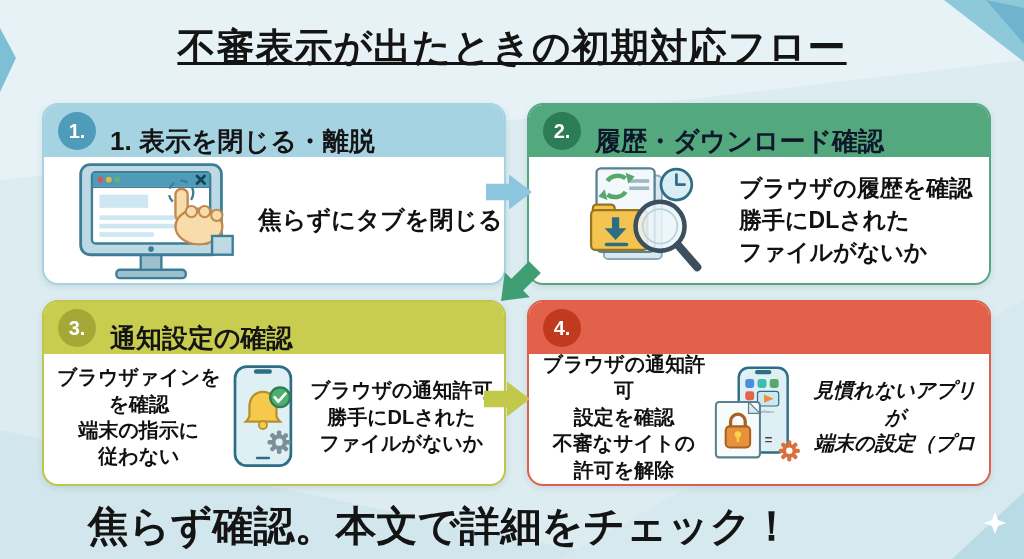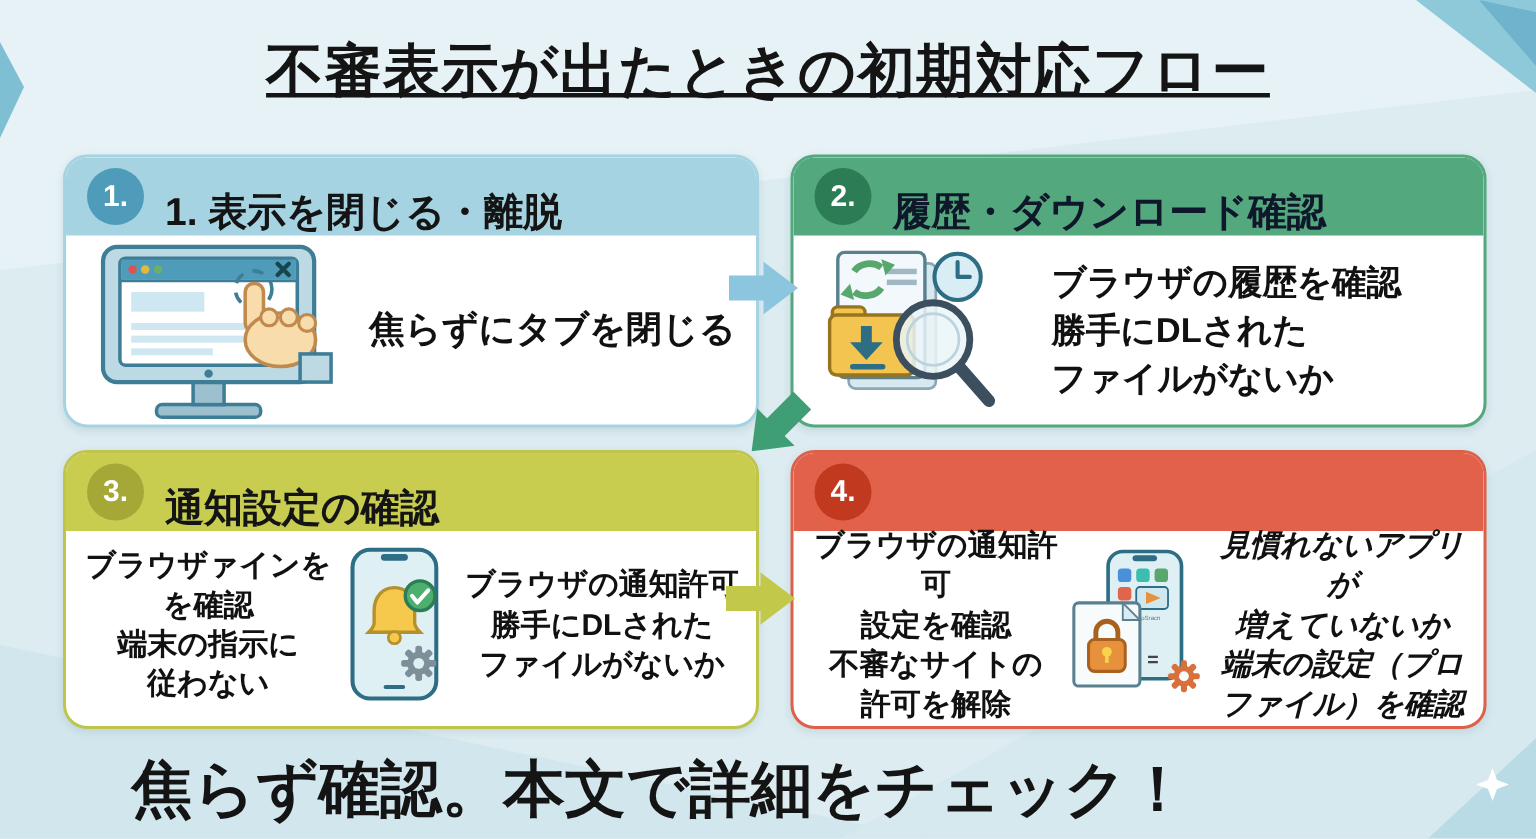--- a/index.html
+++ b/index.html
@@ -41,22 +41,22 @@
   .card1 .num-badge{background:#4f9cba;}
   .card2 .num-badge{background:#2c7c55;}
   .card3 .num-badge{background:#a5a836;}
   .card4 .num-badge{background:#c1391f;}
   .card-heading{font-size:26px;font-weight:800;color:#141414;white-space:nowrap;margin-top:20px;}
   .card2 .card-heading{color:#0f172a;}
   .card4 .card-heading{font-size:24px;}
   .card-body{
     height:126px;display:flex;align-items:center;
   }
-  .card1 .card-body{padding-left:10px;gap:20px;}
-  .card2 .card-body{gap:24px;align-items:center;}
+  .card1 .card-body{padding-left:22px;gap:20px;}
+  .card2 .card-body{padding-left:38px;gap:24px;align-items:center;}
   .card3 .card-body,.card4 .card-body{justify-content:space-between;padding:0 8px;}
   .big-lines{font-size:24px;font-weight:800;line-height:1.55;}
   .med-lines{font-size:23px;font-weight:800;line-height:1.4;}
   .small-lines{font-size:20px;font-weight:800;line-height:1.32;text-align:center;}
   .col-left3{width:180px;}
   .col-right3{width:196px;}
   .col-left4{width:192px;}
   .col-right4{width:190px;font-style:italic;}
   .arrow{position:absolute;}
   .arrow-a{left:486px;top:167px;}
@@ -222,23 +222,21 @@
           <rect x="-2.5" y="-13" width="5" height="26" rx="2" transform="rotate(45)"></rect>
           <rect x="-2.5" y="-13" width="5" height="26" rx="2" transform="rotate(90)"></rect>
           <rect x="-2.5" y="-13" width="5" height="26" rx="2" transform="rotate(135)"></rect>
         </g>
         <circle r="8.5" fill="#d9703c"></circle>
         <circle r="4" fill="#f7fbfc"></circle>
       </g>
     </svg>
     <div class="small-lines col-right4">
       <div>見慣れないアプリが</div>
-      <div>増えていないか</div>
       <div>端末の設定（プロ</div>
-      <div>ファイル）を確認</div>
     </div>
   </div>
 </div>
 
 <svg class="arrow arrow-a" width="46" height="50" viewBox="0 0 50 50">
   <path d="M0 16 h25 v-10 l25 19 -25 19 v-10 h-25 z" fill="#8cc6de"></path>
 </svg>
 <svg class="arrow arrow-b" width="52" height="52" viewBox="0 0 50 50">
   <g transform="rotate(135 25 25)">
     <path d="M2 17 h24 v-9 l22 17 -22 17 v-9 h-24 z" fill="#3f9e74"></path>

